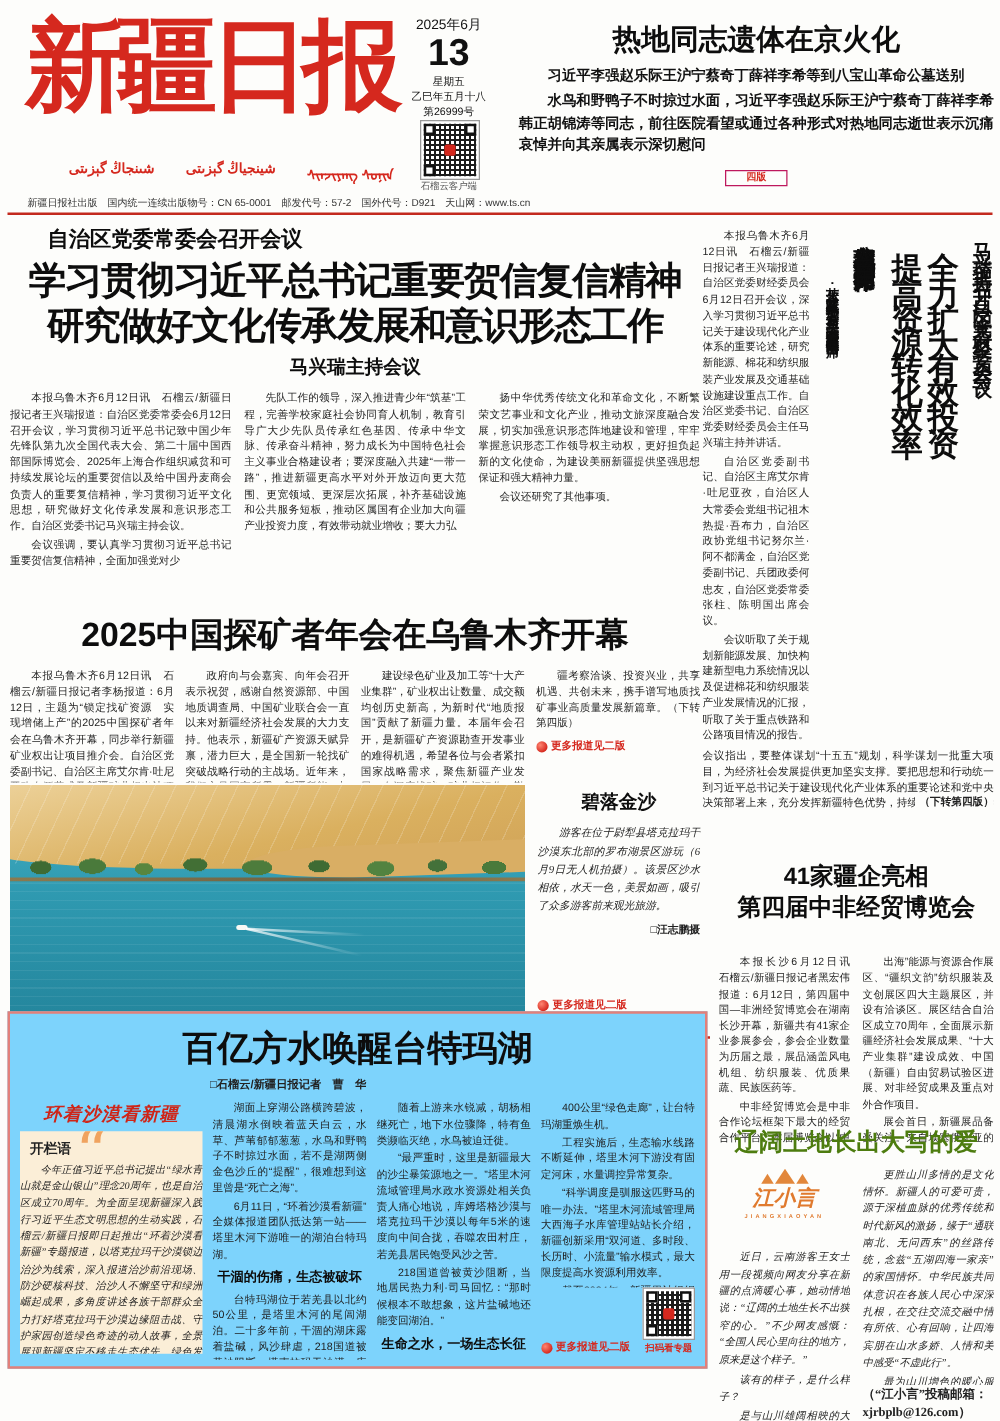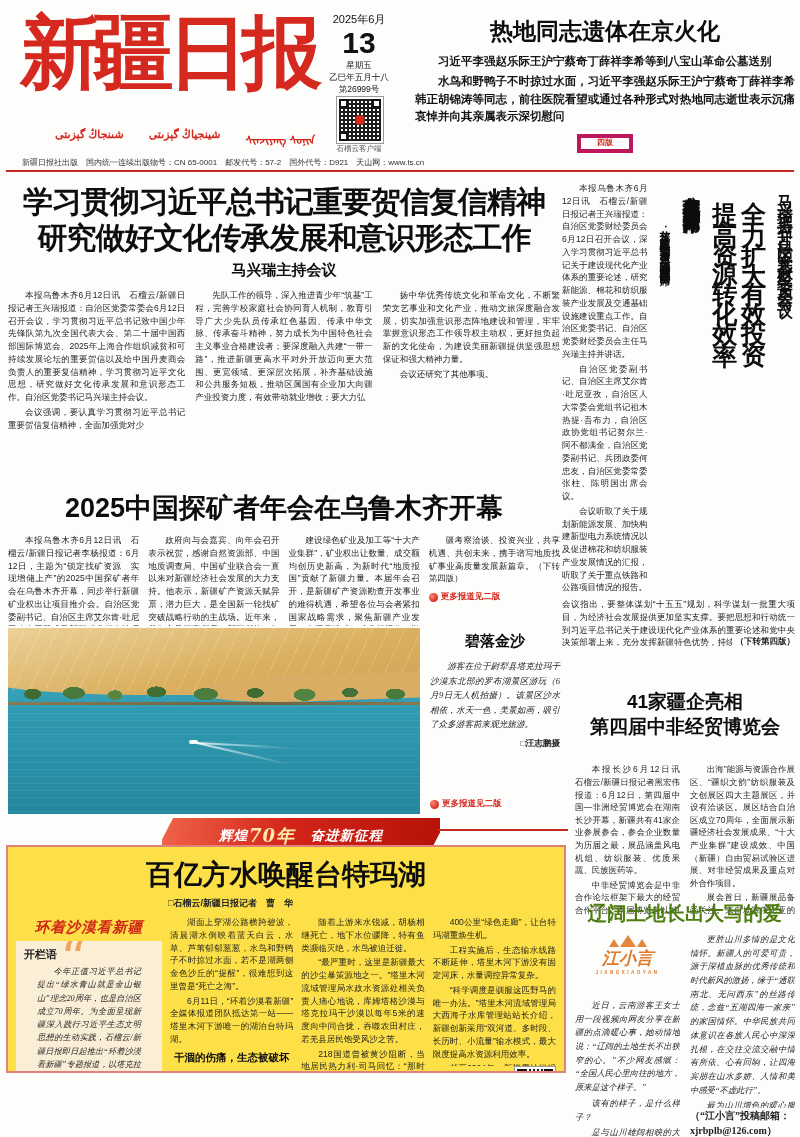--- a/index.html
+++ b/index.html
@@ -25,21 +25,21 @@
       left:50%;top:50%;transform:translate(-50%,-50%);}
   #mast-qr{position:absolute;left:336px;top:96px;width:46px;height:46px;}
   .qr-cap-m{position:absolute;left:324px;top:144px;width:70px;text-align:center;font-size:7.5px;color:#555;}
   .publisher{position:absolute;left:22px;top:157px;width:470px;font-size:8px;color:#333;white-space:nowrap;}
   .header-rule{position:absolute;left:6px;top:170px;width:788px;height:2px;background:#c32a1e;}
   
   .obituary{position:absolute;left:415px;top:8px;width:380px;}
   .obituary h2{margin:8px 0 6px;font-size:23px;font-weight:900;text-align:center;color:#0d0d0d;}
   .obituary .para{font-size:11.5px;font-weight:700;line-height:1.55;text-indent:2em;margin:0 0 2px;color:#111;}
   .obit-badge-row{text-align:center;margin-top:5px;}
-  .page-badge{display:inline-block;color:#d5281e;border:4px solid #be185d;font-size:8px;
+  .page-badge{display:inline-block;color:#d5281e;border:1px solid #be185d;font-size:8px;
       font-weight:700;padding:0 16px;line-height:1.3;}
   
   .para{font-size:8.5px;line-height:1.5;text-indent:2em;margin:0 0 2px;text-align:justify;color:#1e1e1e;}
   .col-sub{font-size:10.5px;font-weight:800;text-align:center;margin:5px 0 4px;text-indent:0;color:#0d0d0d;}
   
   .lead{position:absolute;left:8px;top:180px;width:552px;}
   .lead .kicker{font-size:17px;font-weight:700;margin-left:30px;color:#0d0d0d;}
   .lead h1{margin:4px 0 2px;font-size:30px;line-height:1.2;font-weight:900;text-align:center;color:#0d0d0d;letter-spacing:-1px;}
   .lead .subhead{font-size:15px;font-weight:800;text-align:center;margin:5px 0 9px;color:#0d0d0d;}
   .lead .cols{display:flex;gap:10px;height:168px;overflow:hidden;}
@@ -106,29 +106,29 @@
       font-style:italic;font-weight:800;font-size:13.5px;letter-spacing:1px;}
   .banner .num{font-size:18px;color:#ffe9a8;font-family:"DejaVu Serif",serif;margin:0 1px;}
   .banner-line{position:absolute;left:438px;top:829px;width:130px;height:2px;background:#c32a1e;}
   
   .africa{position:absolute;left:575px;top:690px;width:220px;}
   .africa h2{margin:0 0 7px;font-size:19px;line-height:1.3;font-weight:900;text-align:center;color:#0d0d0d;}
   .africa .cols{display:flex;gap:10px;height:152px;overflow:hidden;margin-top:24px;}
   .africa .col{flex:1;overflow:hidden;}
   .africa .para{font-size:8.4px;}
   
-  .lake-box{position:absolute;left:6px;top:845px;width:560px;height:228px;border:2px solid #e2807a;
-      background:#fde047;box-sizing:border-box;overflow:hidden;}
+  .lake-box{position:absolute;left:6px;top:809px;width:560px;height:286px;border:2px solid #e2807a;
+      background:#7dd3fc;box-sizing:border-box;overflow:hidden;}
   .lake-box h2{margin:9px 0 3px;font-size:28px;font-weight:900;text-align:center;color:#0d0d0d;}
   .lake-byline{font-size:9px;font-weight:700;margin:0 0 6px 160px;}
   .lake-content{display:flex;gap:8px;padding:0 8px;height:208px;}
   .lake-side{width:146px;flex:0 0 146px;}
   .series-logo{font-family:"Liberation Serif",serif;font-style:italic;font-weight:900;font-size:14.5px;
       color:#cf2417;text-align:center;letter-spacing:1px;margin:2px 0 4px;}
-  .kaitou{position:relative;background:#fbeed7;height:178px;padding:24px 21px 6px;box-sizing:border-box;overflow:hidden;}
+  .kaitou{position:relative;background:#fbeed7;height:178px;padding:24px 0 6px;box-sizing:border-box;overflow:hidden;}
   .kaitou .kt-label{position:absolute;left:8px;top:6px;font-size:11px;font-weight:900;color:#222;}
   .kaitou .kt-quote{position:absolute;left:44px;top:-8px;font-family:"DejaVu Serif",serif;
       font-size:52px;color:#f0a35f;line-height:1;}
   .kaitou .para{font-family:"Liberation Serif",serif;font-style:italic;font-size:8.2px;line-height:1.62;}
   .lake-col{flex:1;overflow:hidden;display:flex;flex-direction:column;}
   .lake-col .col-text{flex:1;overflow:hidden;}
   .colc-foot{display:flex;justify-content:space-between;align-items:flex-end;padding-bottom:4px;}
   #lake-qr{width:40px;height:40px;}
   .qr-cap{font-size:7.5px;color:#d5281e;font-weight:700;text-align:center;margin-top:2px;}
   
@@ -182,20 +182,21 @@
     <div>
         <p class="para">习近平李强赵乐际王沪宁蔡奇丁薛祥李希等到八宝山革命公墓送别</p>
         <p class="para">水鸟和野鸭子不时掠过水面，习近平李强赵乐际王沪宁蔡奇丁薛祥李希韩正胡锦涛等同志，前往医院看望或通过各种形式对热地同志逝世表示沉痛哀悼并向其亲属表示深切慰问</p>
       </div>
     <div class="obit-badge-row">
       <span class="page-badge">四版</span>
     </div>
   </section>
 
   <section class="lead">
+    <div class="kicker">自治区党委常委会召开会议</div>
     <h1><span>学习贯彻习近平总书记重要贺信复信精神</span><br><span>研究做好文化传承发展和意识形态工作</span></h1>
     <div class="subhead">马兴瑞主持会议</div>
     <div class="cols">
       <div class="col">
           <p class="para">本报乌鲁木齐6月12日讯　石榴云/新疆日报记者王兴瑞报道：自治区党委常委会6月12日召开会议，学习贯彻习近平总书记致中国少年先锋队第九次全国代表大会、第二十届中国西部国际博览会、2025年上海合作组织减贫和可持续发展论坛的重要贺信以及给中国丹麦商会负责人的重要复信精神，学习贯彻习近平文化思想，研究做好文化传承发展和意识形态工作。自治区党委书记马兴瑞主持会议。</p>
           <p class="para">会议强调，要认真学习贯彻习近平总书记重要贺信复信精神，全面加强党对少</p>
         </div>
       <div class="col">
           <p class="para">先队工作的领导，深入推进青少年“筑基”工程，完善学校家庭社会协同育人机制，教育引导广大少先队员传承红色基因、传承中华文脉、传承奋斗精神，努力成长为中国特色社会主义事业合格建设者；要深度融入共建“一带一路”，推进新疆更高水平对外开放迈向更大范围、更宽领域、更深层次拓展，补齐基础设施和公共服务短板，推动区属国有企业加大向疆产业投资力度，有效带动就业增收；要大力弘</p>
         </div>

